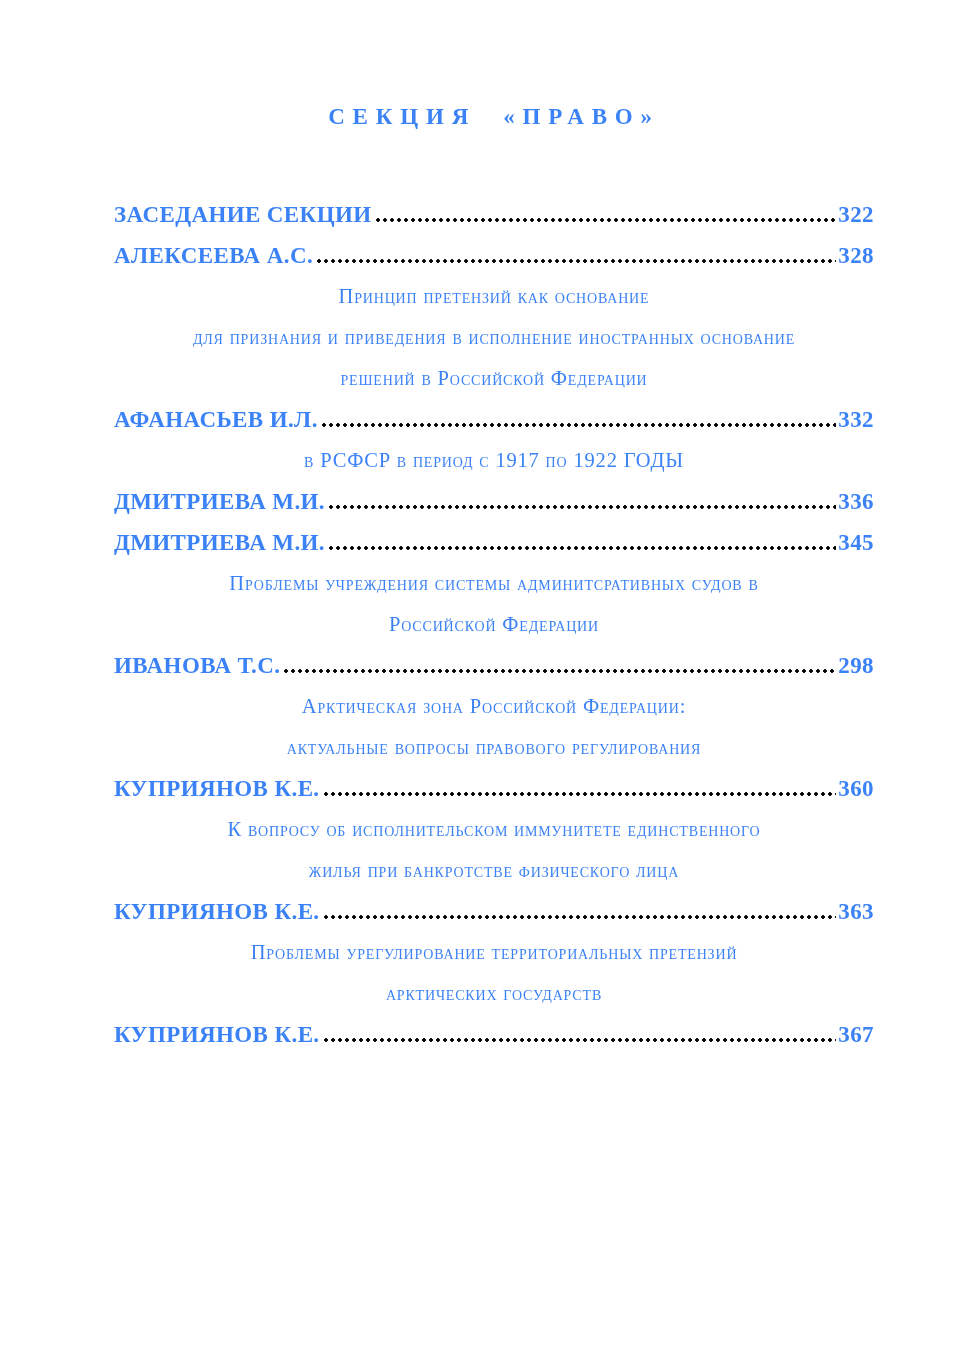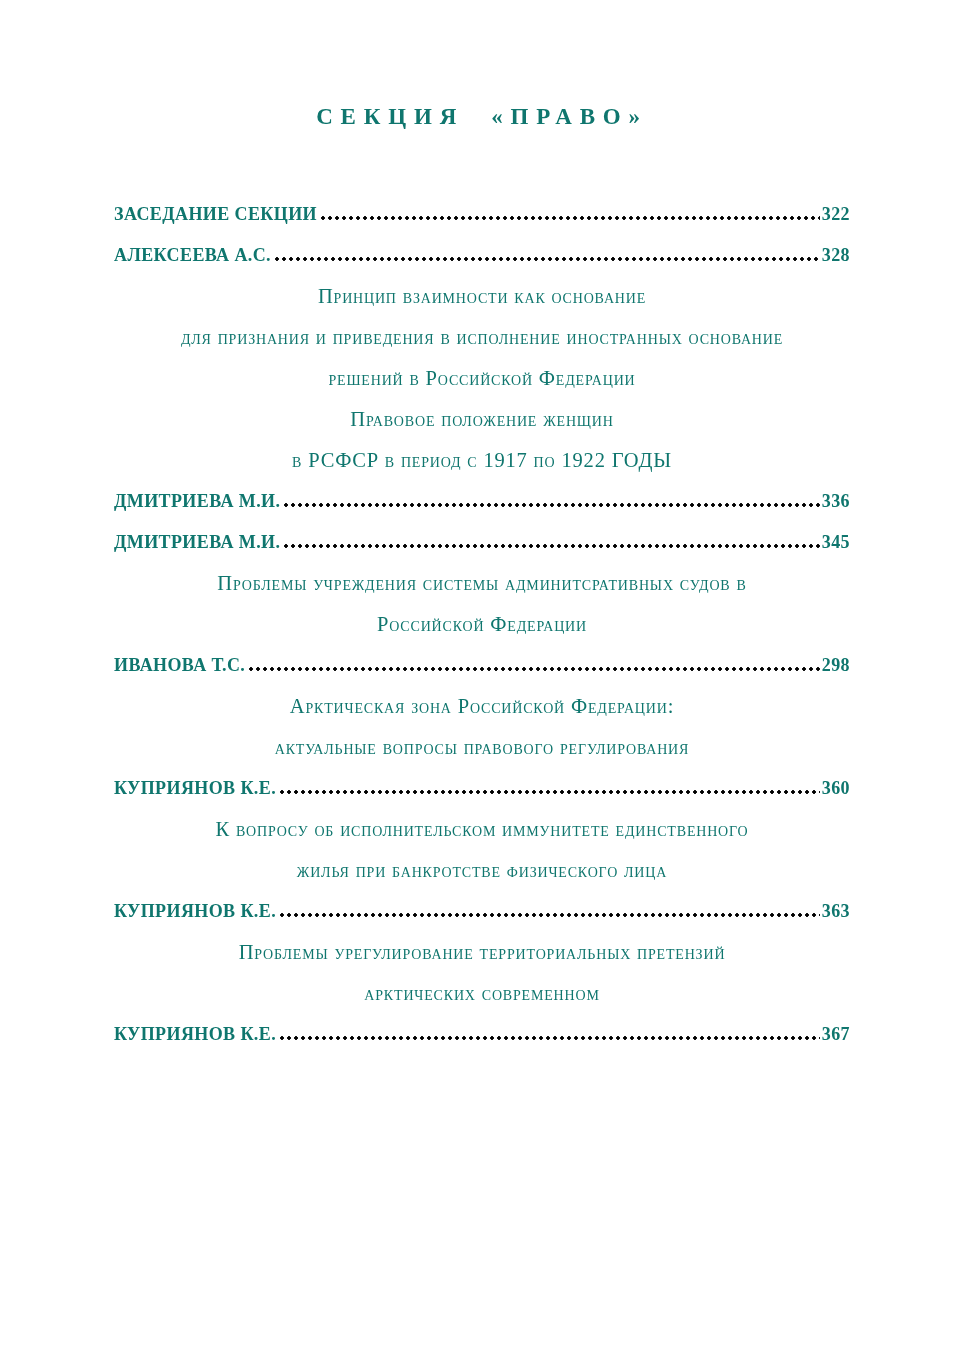--- a/index.html
+++ b/index.html
@@ -6,24 +6,24 @@
     margin: 0;
     padding: 0;
     background: #ffffff;
   }
   .page {
     position: relative;
     width: 964px;
     height: 1361px;
     margin: 0 auto;
     background: #ffffff;
-    color: #0f766e;
+    color: #3b82f6;
     font-family: "Liberation Serif", "DejaVu Serif", serif;
     box-sizing: border-box;
-    padding: 104px 114px 0 114px;
+    padding: 104px 90px 0 114px;
     overflow: hidden;
   }
   .title {
     margin: 0 0 64px 0;
     text-align: center;
     font-size: 23px;
     font-weight: bold;
     letter-spacing: 0.34em;
     white-space: pre;
   }
@@ -31,21 +31,21 @@
     width: 100%;
   }
   .toc-line {
     height: 41px;
     line-height: 41px;
   }
   .entry-line {
     display: flex;
     align-items: baseline;
     font-weight: bold;
-    font-size: 18px;
+    font-size: 23px;
     letter-spacing: 0.4px;
   }
   .entry-label {
     white-space: nowrap;
   }
   .leader {
     flex: 1;
     height: 4px;
     margin: 0 2px 0 4px;
     background-image: radial-gradient(circle at 2px 2px, #000 1.55px, transparent 1.9px);
@@ -75,25 +75,29 @@
       <span class="entry-label">ЗАСЕДАНИЕ СЕКЦИИ</span>
       <span class="leader"></span>
       <span class="entry-page">322</span>
     </div>
 
     <div class="toc-line entry-line">
       <span class="entry-label">АЛЕКСЕЕВА А.С.</span>
       <span class="leader"></span>
       <span class="entry-page">328</span>
     </div>
-    <div class="toc-line sub-line">Принцип взаимности как основание</div>
+    <div class="toc-line sub-line">Принцип претензий как основание</div>
     <div class="toc-line sub-line">для признания и приведения в исполнение иностранных основание</div>
     <div class="toc-line sub-line">решений в Российской Федерации</div>
 
-    <div class="toc-line sub-line">Правовое положение женщин</div>
+    <div class="toc-line entry-line">
+      <span class="entry-label">АФАНАСЬЕВ И.Л.</span>
+      <span class="leader"></span>
+      <span class="entry-page">332</span>
+    </div>
     <div class="toc-line sub-line">в РСФСР в период с 1917 по 1922 ГОДЫ</div>
 
     <div class="toc-line entry-line">
       <span class="entry-label">ДМИТРИЕВА М.И.</span>
       <span class="leader"></span>
       <span class="entry-page">336</span>
     </div>
 
     <div class="toc-line entry-line">
       <span class="entry-label">ДМИТРИЕВА М.И.</span>
@@ -118,21 +122,21 @@
     </div>
     <div class="toc-line sub-line">К вопросу об исполнительском иммунитете единственного</div>
     <div class="toc-line sub-line">жилья при банкротстве физического лица</div>
 
     <div class="toc-line entry-line">
       <span class="entry-label">КУПРИЯНОВ К.Е.</span>
       <span class="leader"></span>
       <span class="entry-page">363</span>
     </div>
     <div class="toc-line sub-line">Проблемы урегулирование территориальных претензий</div>
-    <div class="toc-line sub-line">арктических современном</div>
+    <div class="toc-line sub-line">арктических государств</div>
 
     <div class="toc-line entry-line">
       <span class="entry-label">КУПРИЯНОВ К.Е.</span>
       <span class="leader"></span>
       <span class="entry-page">367</span>
     </div>
 
   </div>
 </div>
 

